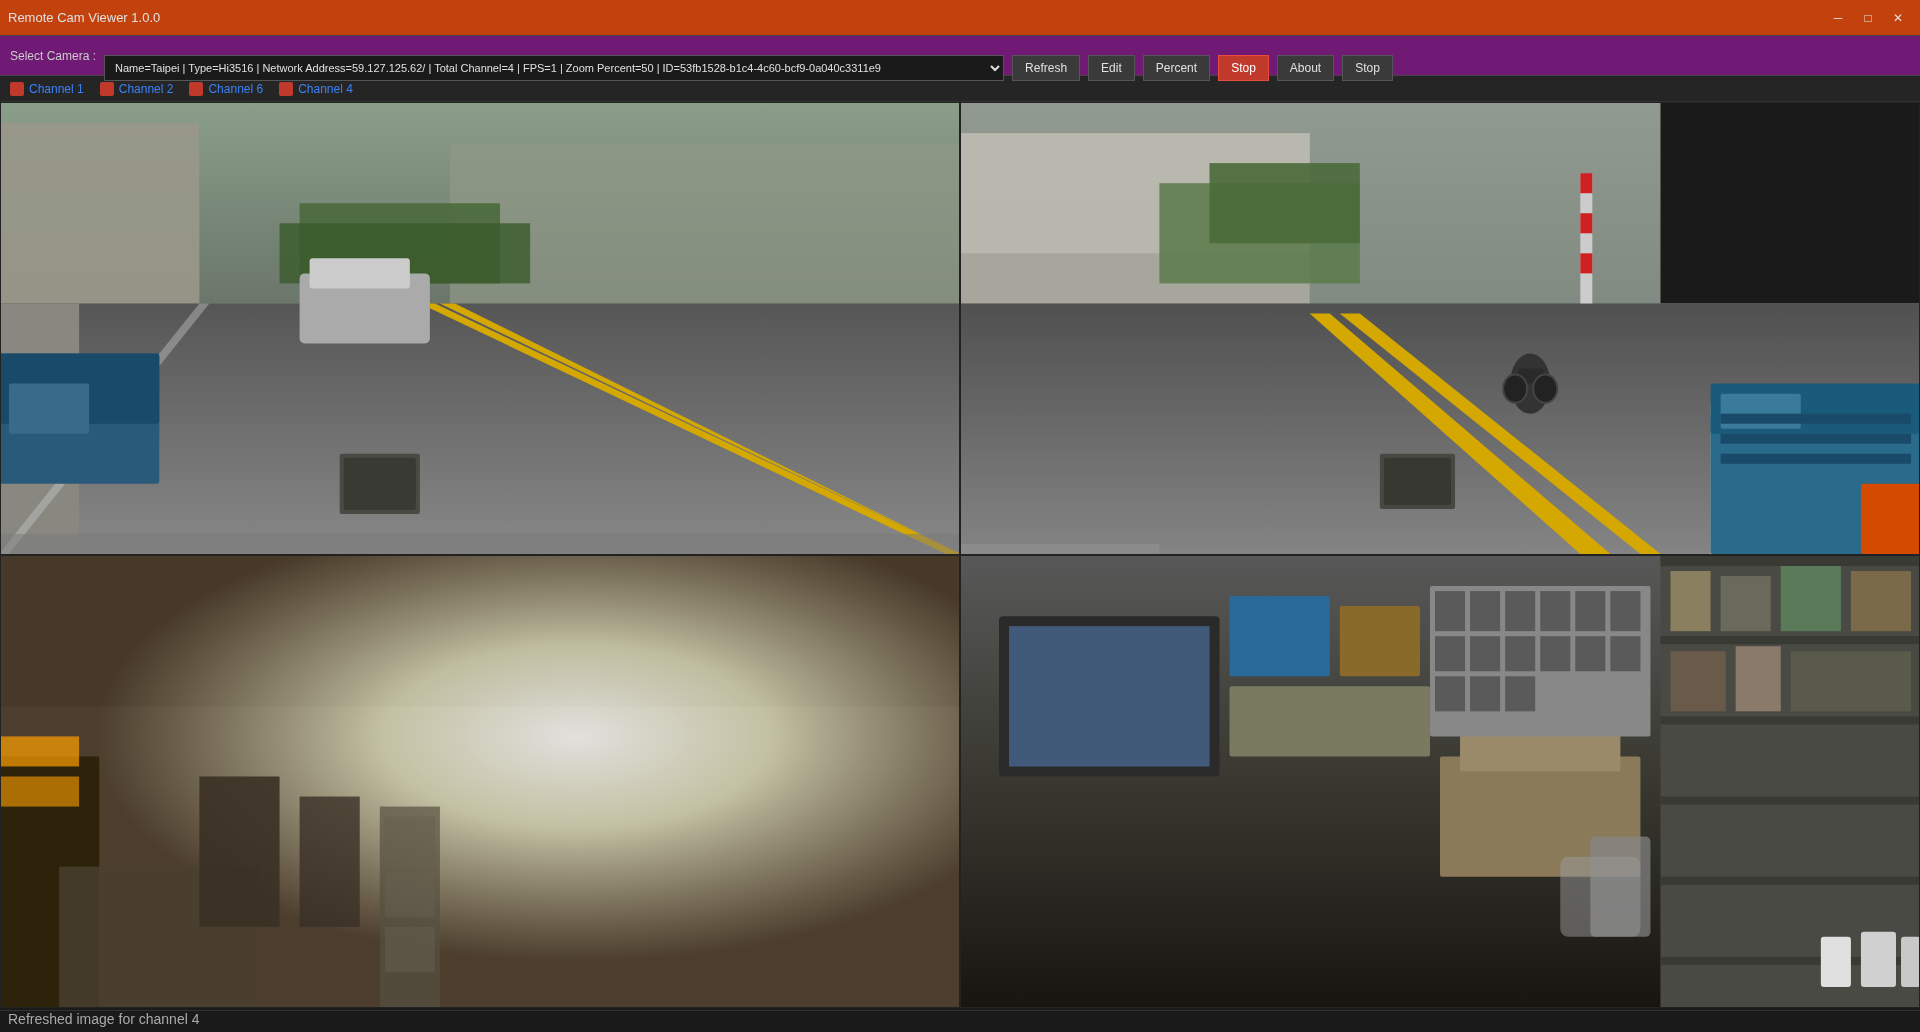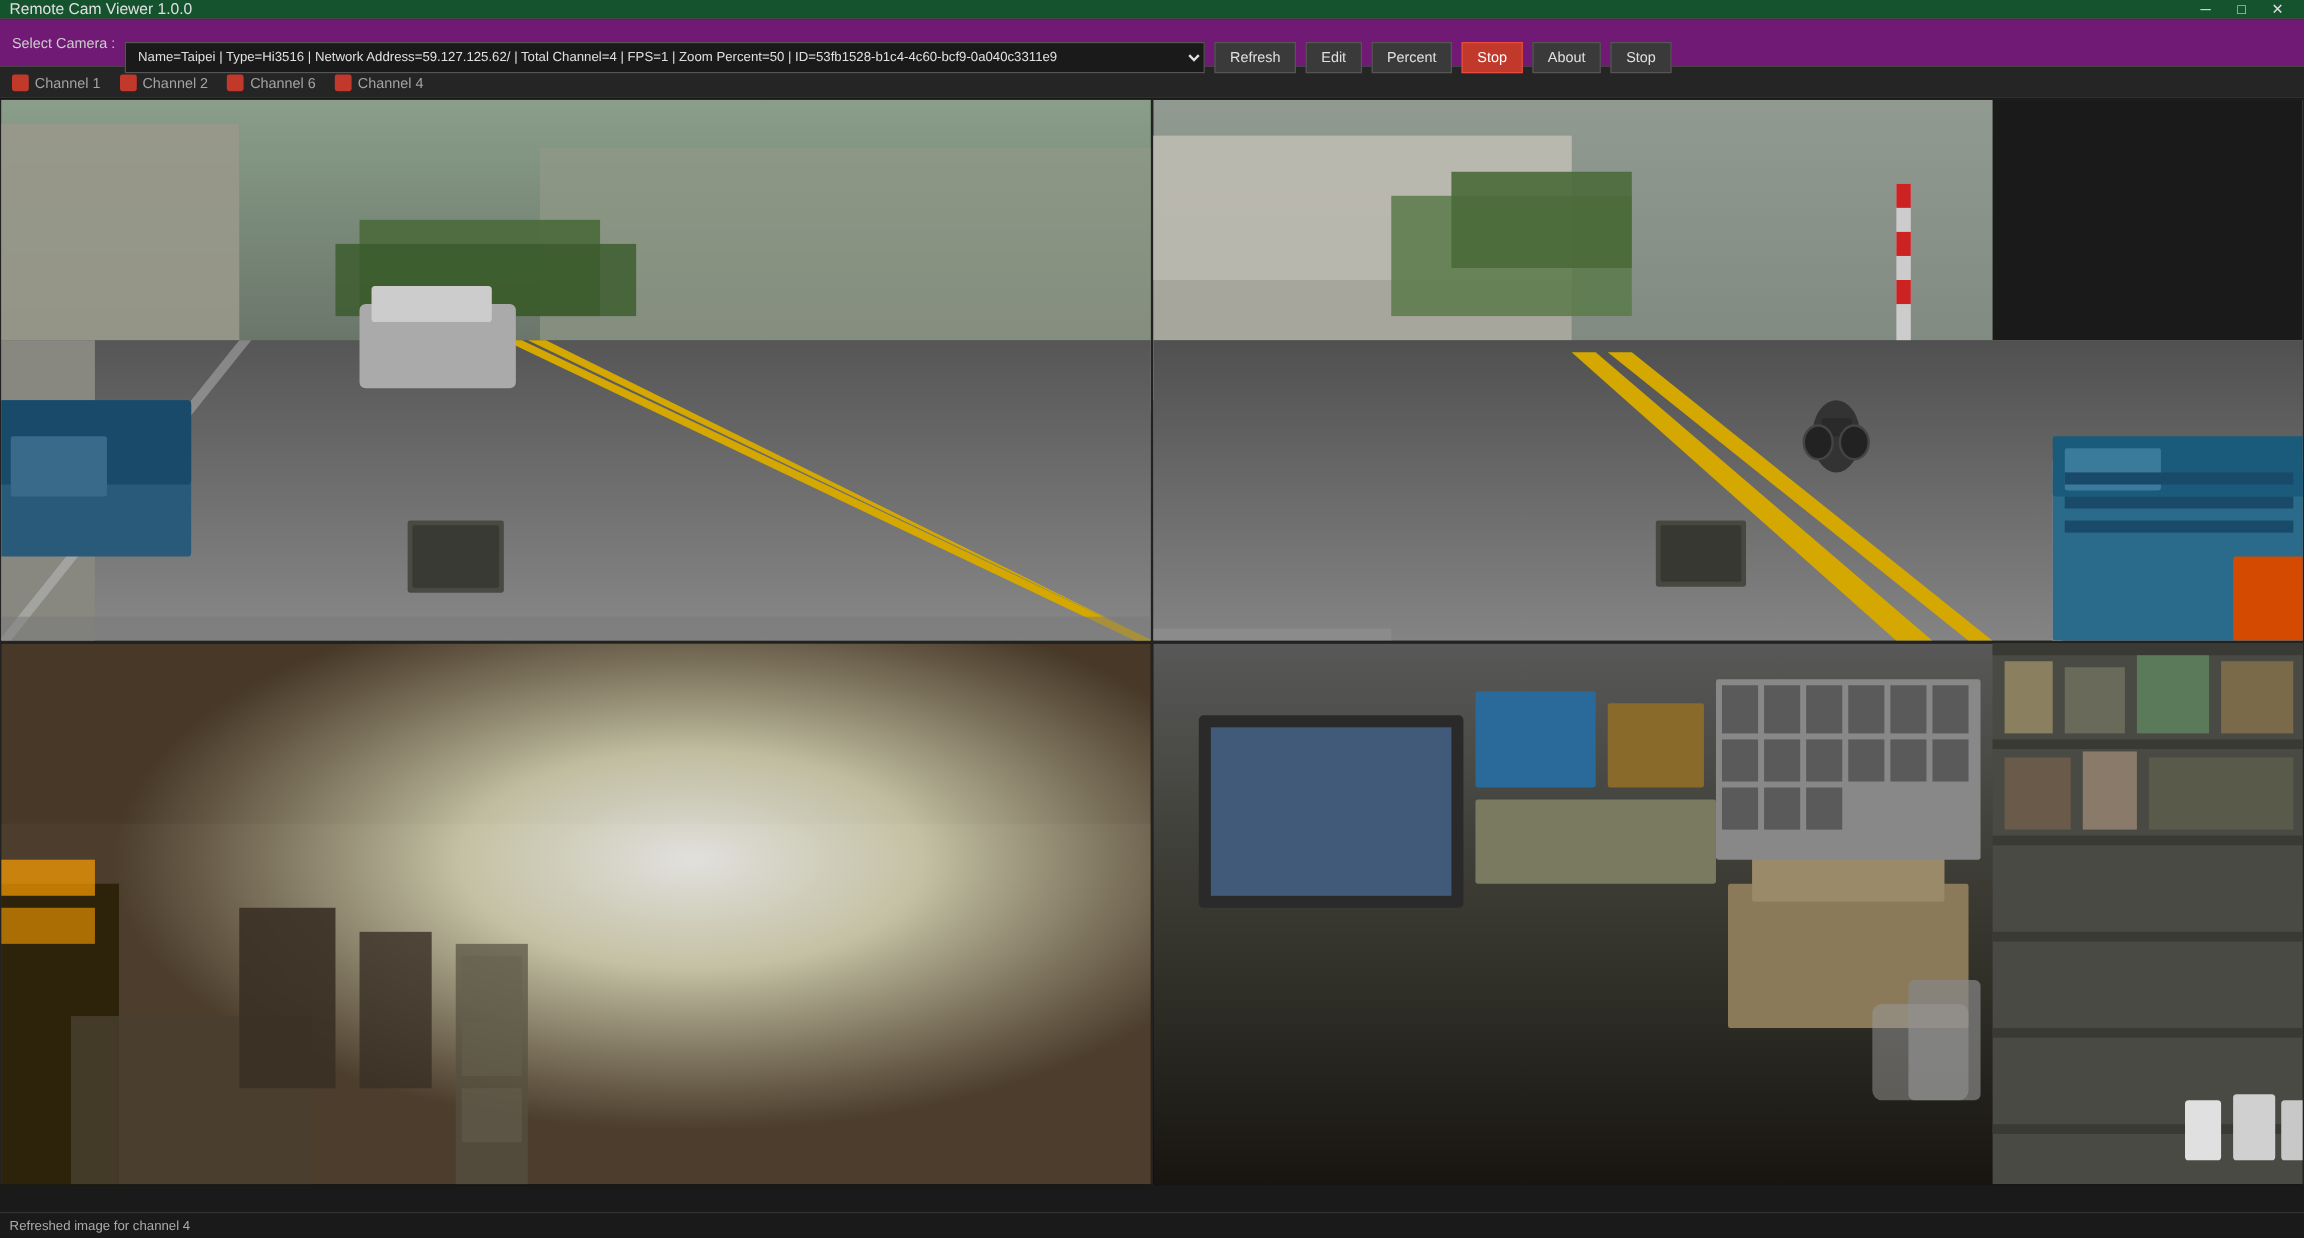--- a/index.html
+++ b/index.html
@@ -6,22 +6,22 @@
     body {
       width: 1920px;
       height: 1032px;
       background: #1a1a1a;
       font-family: 'Segoe UI', Arial, sans-serif;
       font-size: 12px;
       color: #e0e0e0;
       overflow: hidden;
     }
     #title-bar {
-      height: 16px;
-      background: #14532d;
+      height: 36px;
+      background: #c2410c;
       display: flex;
       align-items: center;
       justify-content: space-between;
       padding: 0 8px;
       border-bottom: 1px solid #444;
     }
     #title-bar-left {
       display: flex;
       align-items: center;
       gap: 8px;
@@ -97,21 +97,21 @@
       align-items: center;
       padding: 0 10px;
       gap: 16px;
       border-bottom: 1px solid #333;
     }
     .channel-item {
       display: flex;
       align-items: flex-start;
       gap: 5px;
       font-size: 12px;
-      color: #a3a3a3;
+      color: #3b82f6;
       cursor: pointer;
     }
     .channel-dot {
       width: 14px;
       height: 14px;
       background: #c0392b;
       border-radius: 2px;
     }
 
     #video-grid {
@@ -127,23 +127,23 @@
       position: relative;
       overflow: hidden;
       border: 1px solid #222;
     }
 
     #status-bar {
       height: 22px;
       background: #1a1a1a;
       border-top: 1px solid #333;
       display: flex;
-      align-items: center;
+      align-items: flex-start;
       padding: 0 8px;
-      font-size: 11px;
+      font-size: 14px;
       color: #aaa;
       position: fixed;
       bottom: 0;
       left: 0;
       right: 0;
     }
 
     
     .cam-svg {
       width: 100%;

